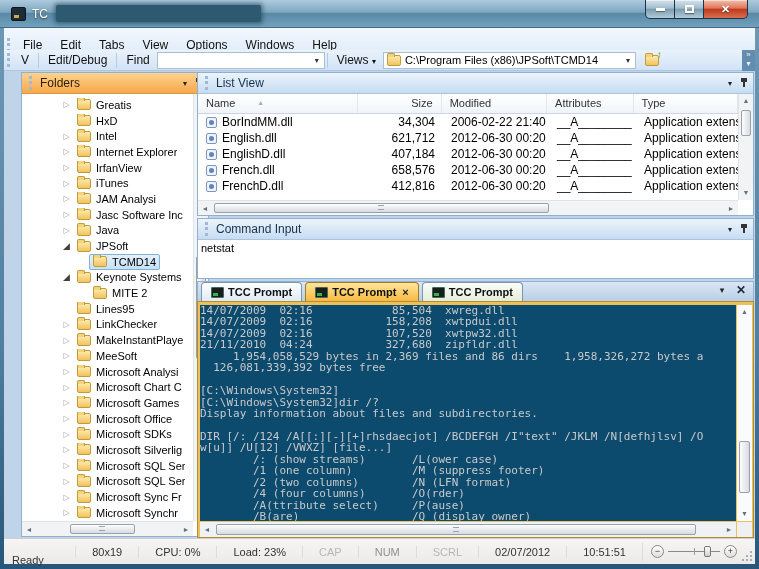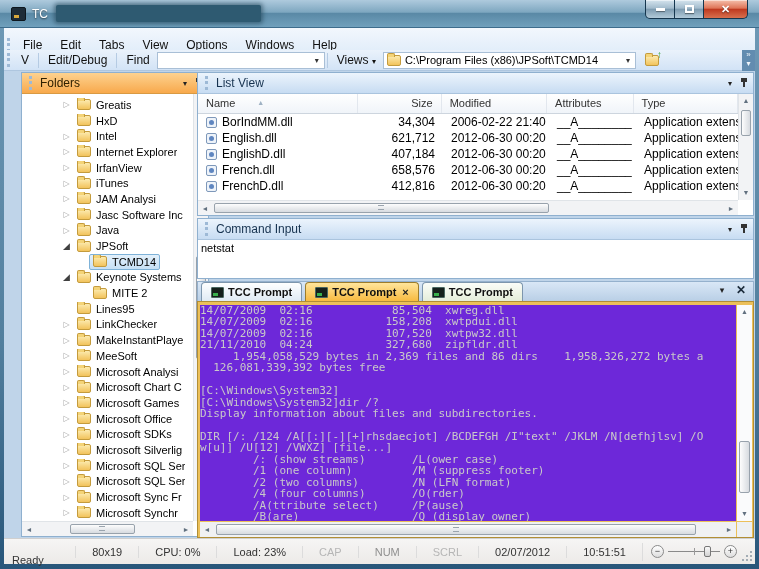--- a/index.html
+++ b/index.html
@@ -119,21 +119,21 @@
   .tab.active { background:linear-gradient(#ffe59b 0%,#f7ba40 100%); border-color:#9c7c2c; }
   .tab.t3 { background:linear-gradient(#fbfdf8,#e4edda); }
   .ticon { width:13px; height:11px; flex:none; background:#15201b; border:1px solid #49665f; border-radius:1px; position:relative; }
   .ticon::after { content:""; position:absolute; left:1px; bottom:1px; width:5px; height:3px; background:#38b04c; }
   .tab-close { font-size:11px; font-weight:bold; color:#222; margin-left:2px; }
   .tabbar-controls { margin-left:auto; display:flex; align-items:center; gap:8px; padding:0 7px 4px 0; color:#1a2a3a; }
   .tabbar-controls .drop { font-size:9px; } .tabbar-controls .tb-close { font-size:12px; font-weight:bold; }
 
   
   .console-wrap { position:absolute; left:0; right:0; top:230px; bottom:0; background:#ecc express05a; background:#ecc05a; border:1px solid #b18e35; }
-  .console { position:absolute; left:2px; top:3px; right:17px; bottom:16px; background:#6d28d9; color:#c9c9c9;
+  .console { position:absolute; left:2px; top:3px; right:17px; bottom:16px; background:#0c4a6e; color:#c9c9c9;
     font-family:"DejaVu Sans Mono",monospace; font-size:11px; line-height:11.45px; white-space:pre; overflow:hidden; }
   .console-vsb { top:3px; bottom:16px; right:1px; width:15px; background:#fafbfc; }
   .console-hsb { left:2px; right:17px; bottom:0; height:15px; background:#f0f1f3; }
   .console-corner { right:1px; bottom:0; width:15px; height:15px; } .hsb-row { display:flex; height:100%; align-items:center; }
   .hsb-row .sa { width:14px; }
 
   
   .statusbar { position:absolute; left:0; right:0; bottom:0; height:26px; background:linear-gradient(#f6f5f4,#eceae8);
     border-top:1px solid #cfcfcf; display:flex; align-items:center; font-size:11px; color:#333; }
   .st-ready { padding:0 8px; flex:1;margin-top:16px; }

